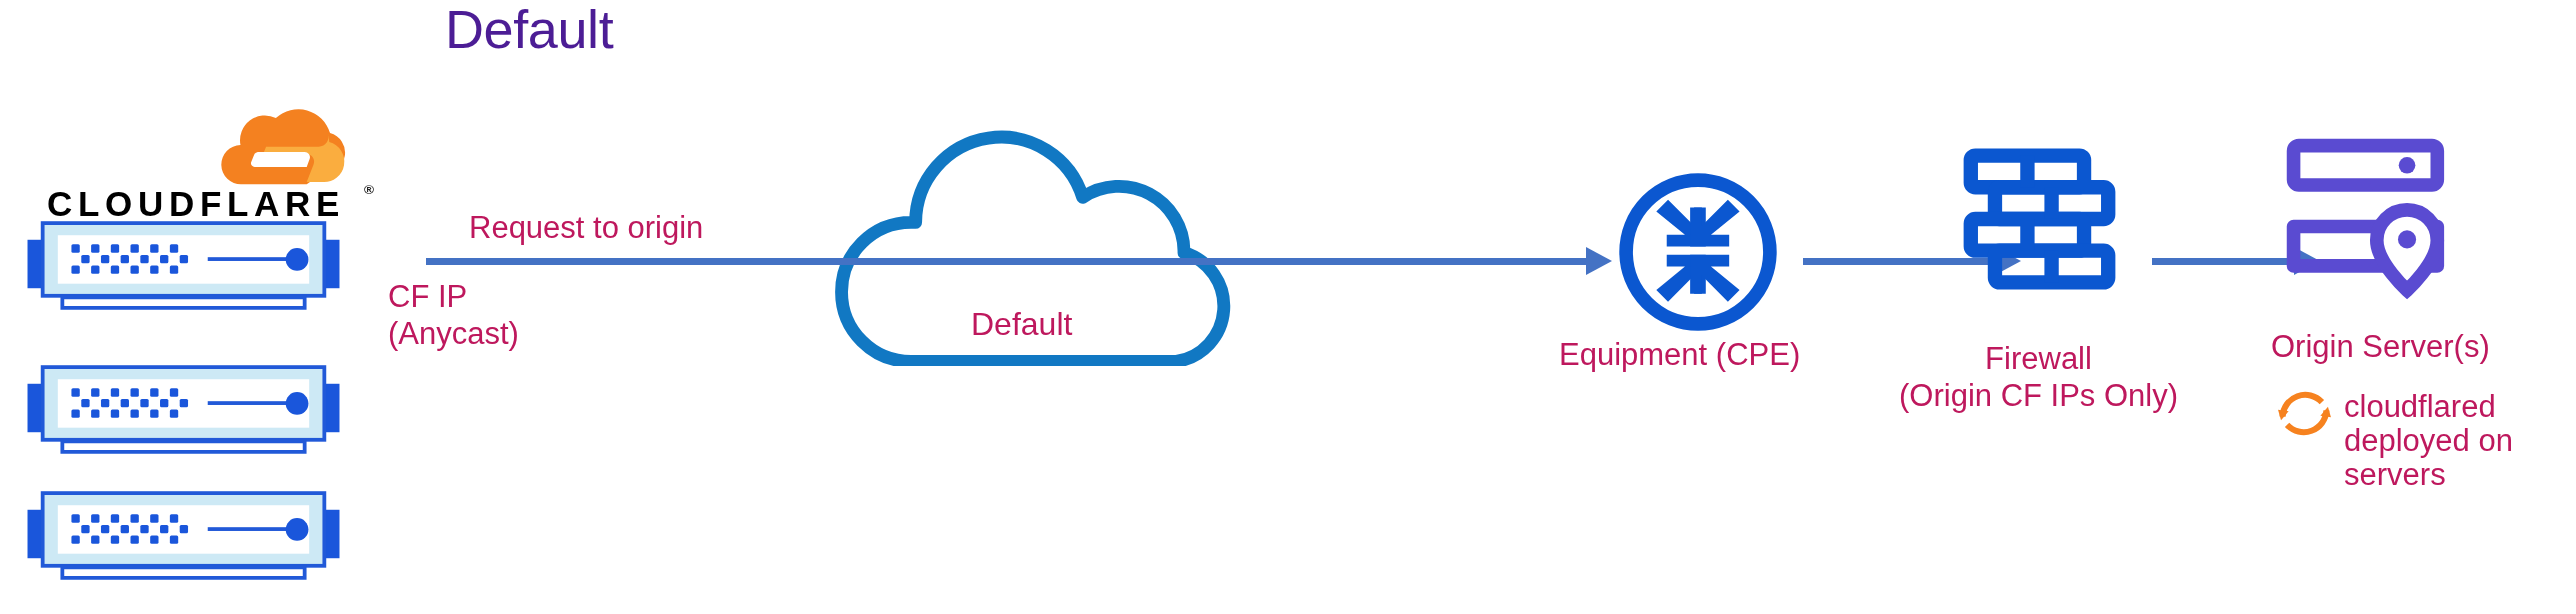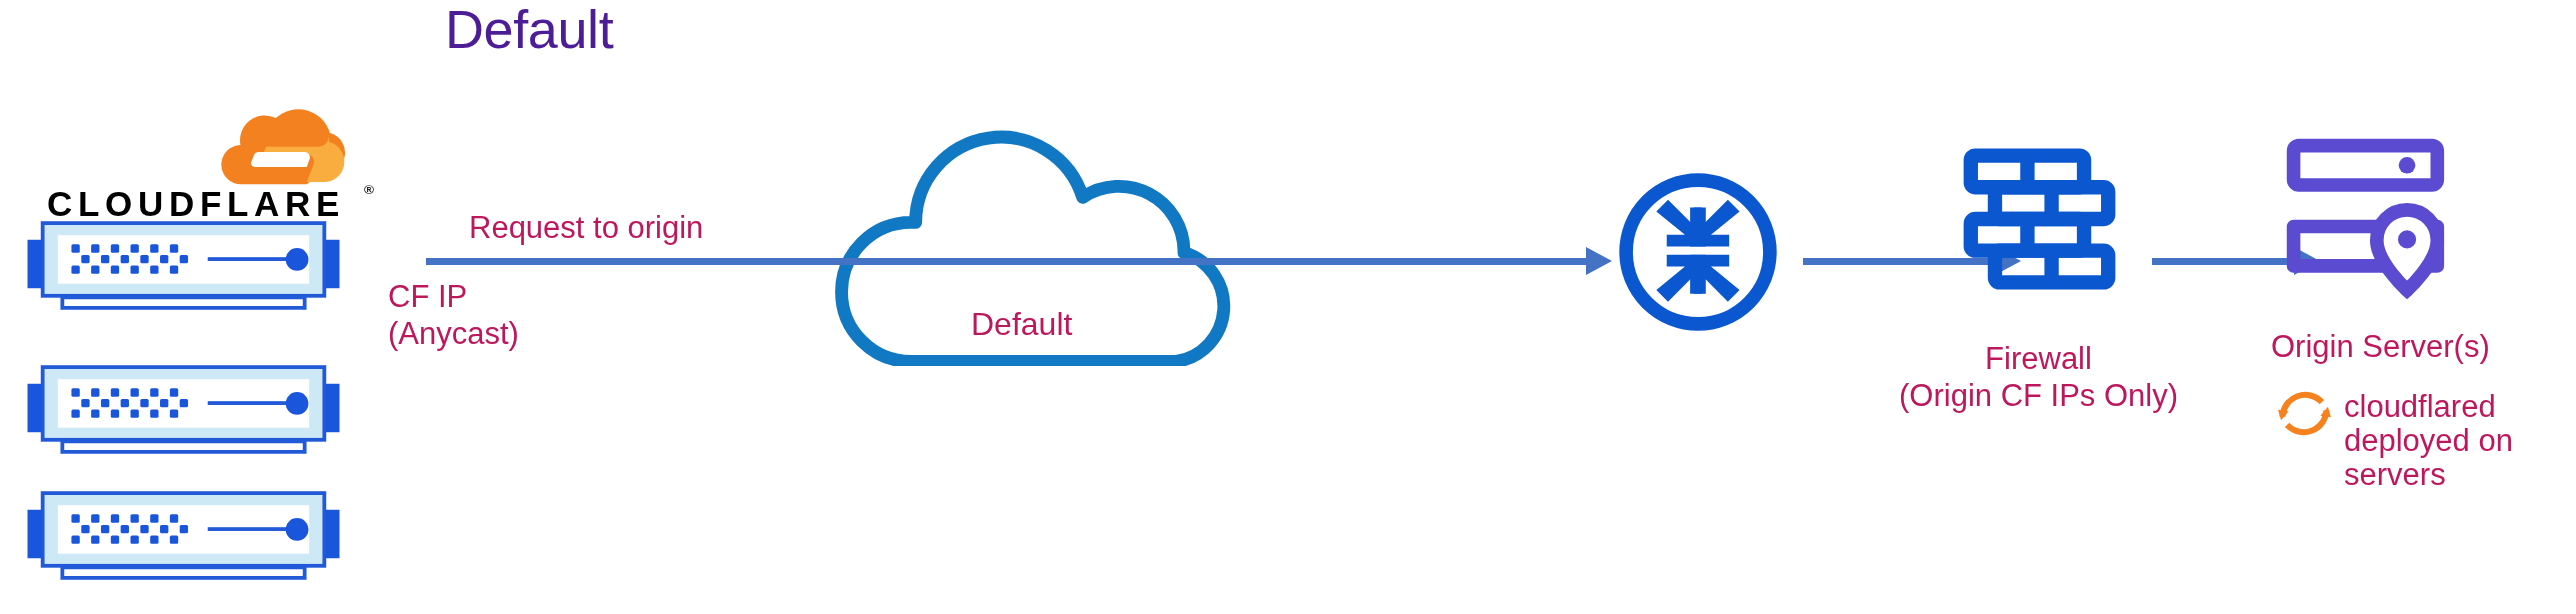--- a/index.html
+++ b/index.html
@@ -237,20 +237,21 @@
 <div class="abs label" id="label-request-to-origin">Request to origin</div>
 
 <div class="abs" id="label-cf-ip">
   <div class="label">CF IP</div>
   <div class="label">(Anycast)</div>
 </div>
 
 <div class="abs label" id="label-internet">Default</div>
 
 <div class="abs" id="label-cpe">
+  <div class="label">Equipment (CPE)</div>
 </div>
 
 <div class="abs" id="label-firewall">
   <div class="label" style="text-align:center;">Firewall</div>
   <div class="label" style="text-align:center;">(Origin CF IPs Only)</div>
 </div>
 
 <div class="abs label" id="label-origin-server">Origin Server(s)</div>
 
 <div class="abs" id="label-cloudflared">

